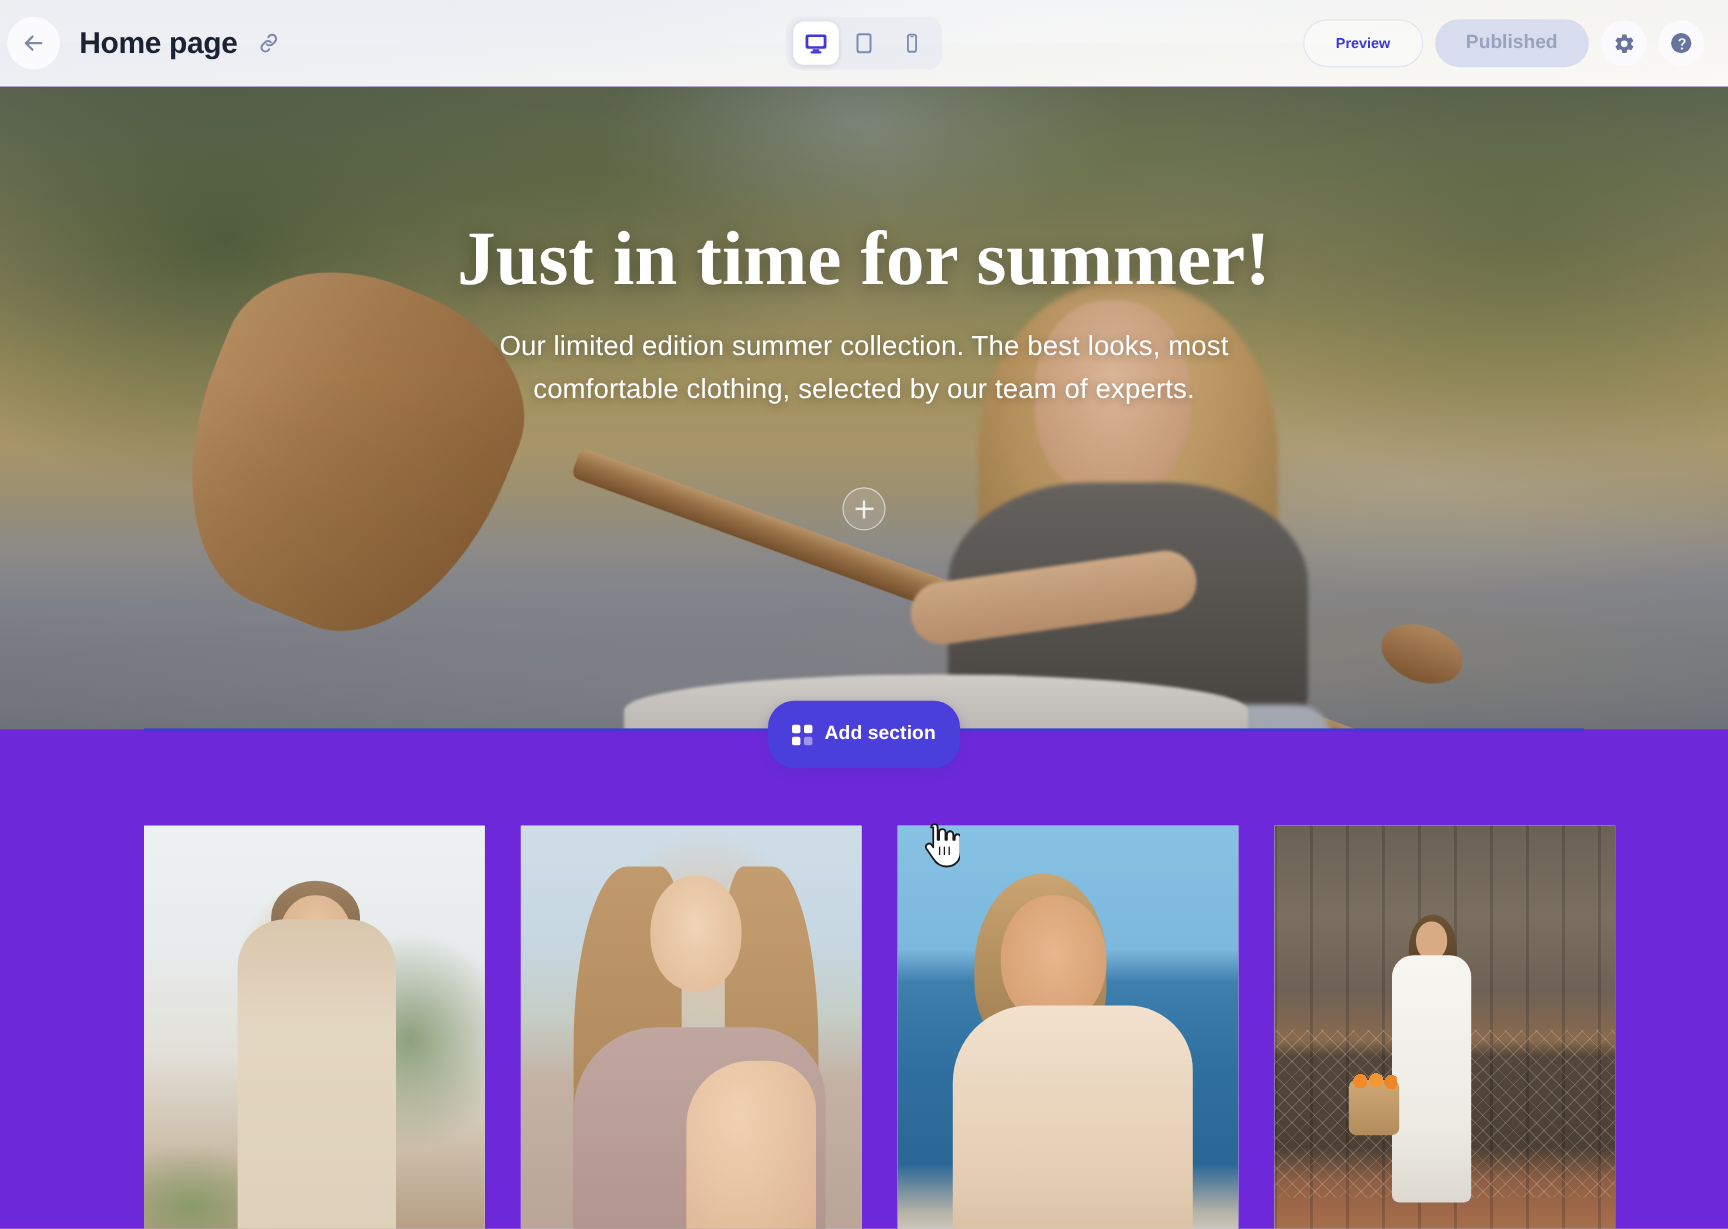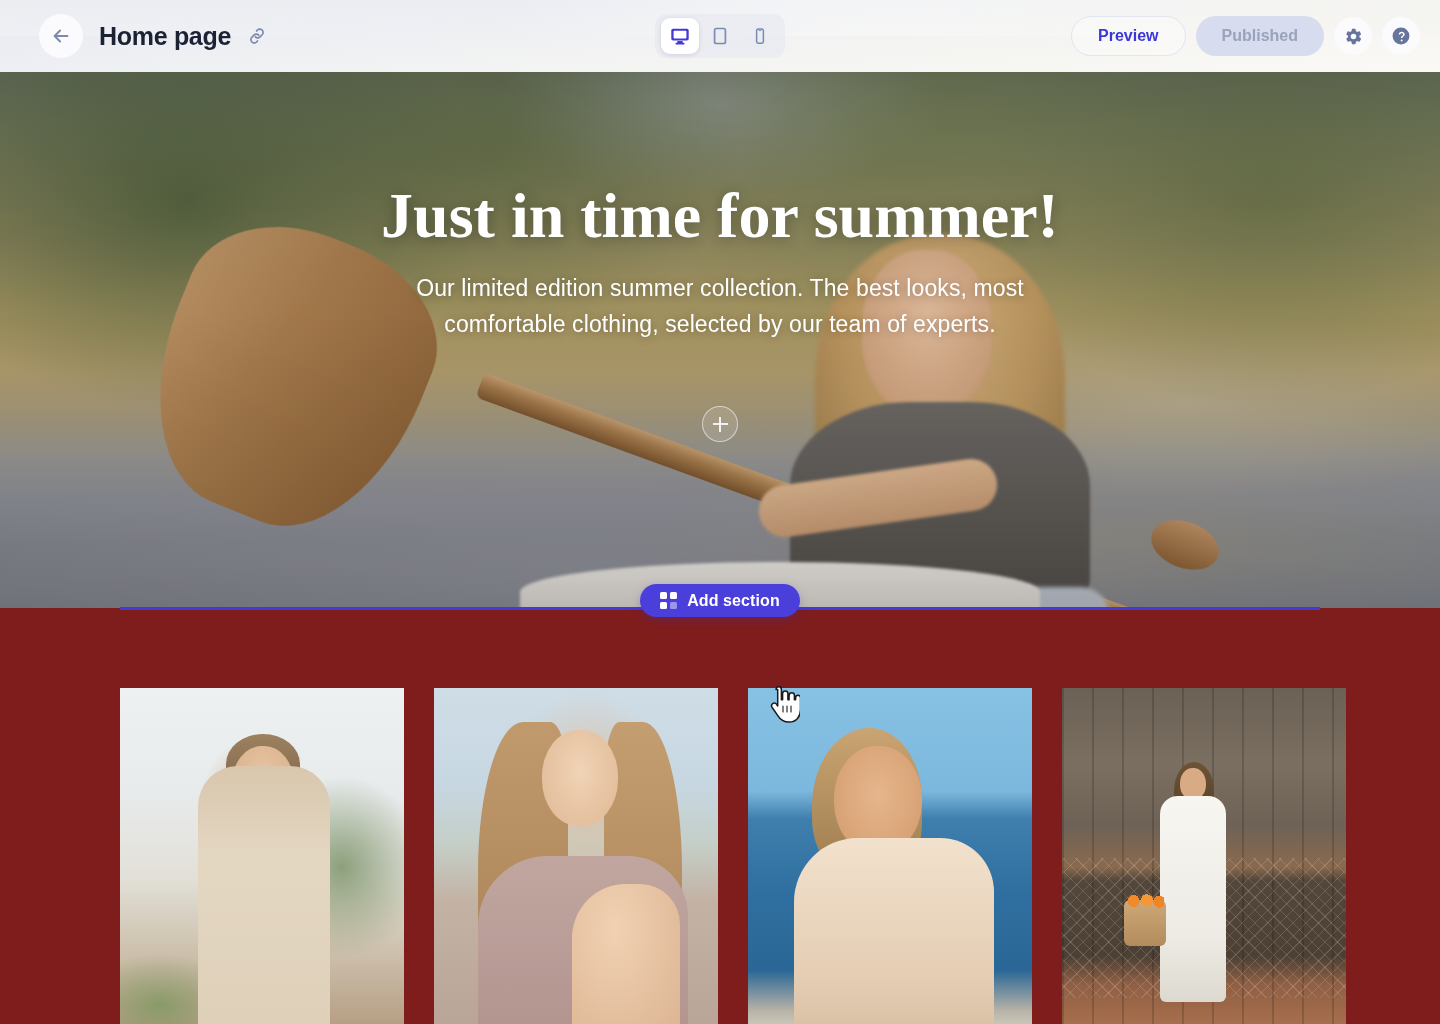--- a/index.html
+++ b/index.html
@@ -26,21 +26,21 @@
     content: "";
     position: absolute;
     left: 0; right: 0; top: 0; height: 36px;
     background: linear-gradient(100deg, rgba(255,255,255,0.22) 0%, rgba(236,238,245,0.1) 35%, rgba(255,255,255,0.3) 60%, rgba(240,238,232,0.15) 100%);
     pointer-events: none;
   }
 
   .tb-left {
     display: flex;
     align-items: center;
-    padding-left: 39px;
+    padding-left: 6px;
     gap: 0px;
     z-index: 2;
   }
   .back-btn {
     width: 44px; height: 44px;
     border-radius: 50%;
     background: #fbfbfd;
     display: flex; align-items: center; justify-content: center;
     cursor: pointer;
     border: none;
@@ -98,21 +98,21 @@
     gap: 10px;
     z-index: 3;
   }
   .btn-preview {
     height: 40px;
     padding: 0 26px;
     border-radius: 20px;
     border: 1px solid #e3e5f0;
     background: rgba(255,255,255,0.35);
     color: #3b37d9;
-    font-size: 16px;
+    font-size: 12px;
     font-weight: 700;
     cursor: pointer;
     display: flex; align-items: center;
     font-family: "Liberation Sans", sans-serif;
   }
   .btn-published {
     height: 40px;
     padding: 0 26px;
     border-radius: 20px;
     border: none;
@@ -133,21 +133,21 @@
     border: none;
     flex: none;
   }
 
   
   .canvas {
     position: absolute;
     top: 72px; left: 0;
     width: 1440px;
     height: 952px;
-    background: #7f1d1d;
+    background: #6d28d9;
     overflow: hidden;
   }
 
   
   .hero {
     position: relative;
     width: 1440px;
     height: 536px;
     overflow: hidden;
   }
@@ -336,21 +336,21 @@
   }
   .divider-line {
     position: absolute;
     left: 120px; top: 5px;
     width: 1200px; height: 3px;
     background: #4139d8;
   }
   .add-section-btn {
     position: absolute;
     left: 640px; top: -18px;
-    width: 160px; height: 33px;
+    width: 160px; height: 56px;
     border-radius: 22px;
     background: #4a3fdb;
     border: none;
     color: #ffffff;
     display: flex;
     align-items: center;
     justify-content: center;
     gap: 10px;
     cursor: pointer;
     box-shadow: 0 3px 10px rgba(60,50,180,0.28);

